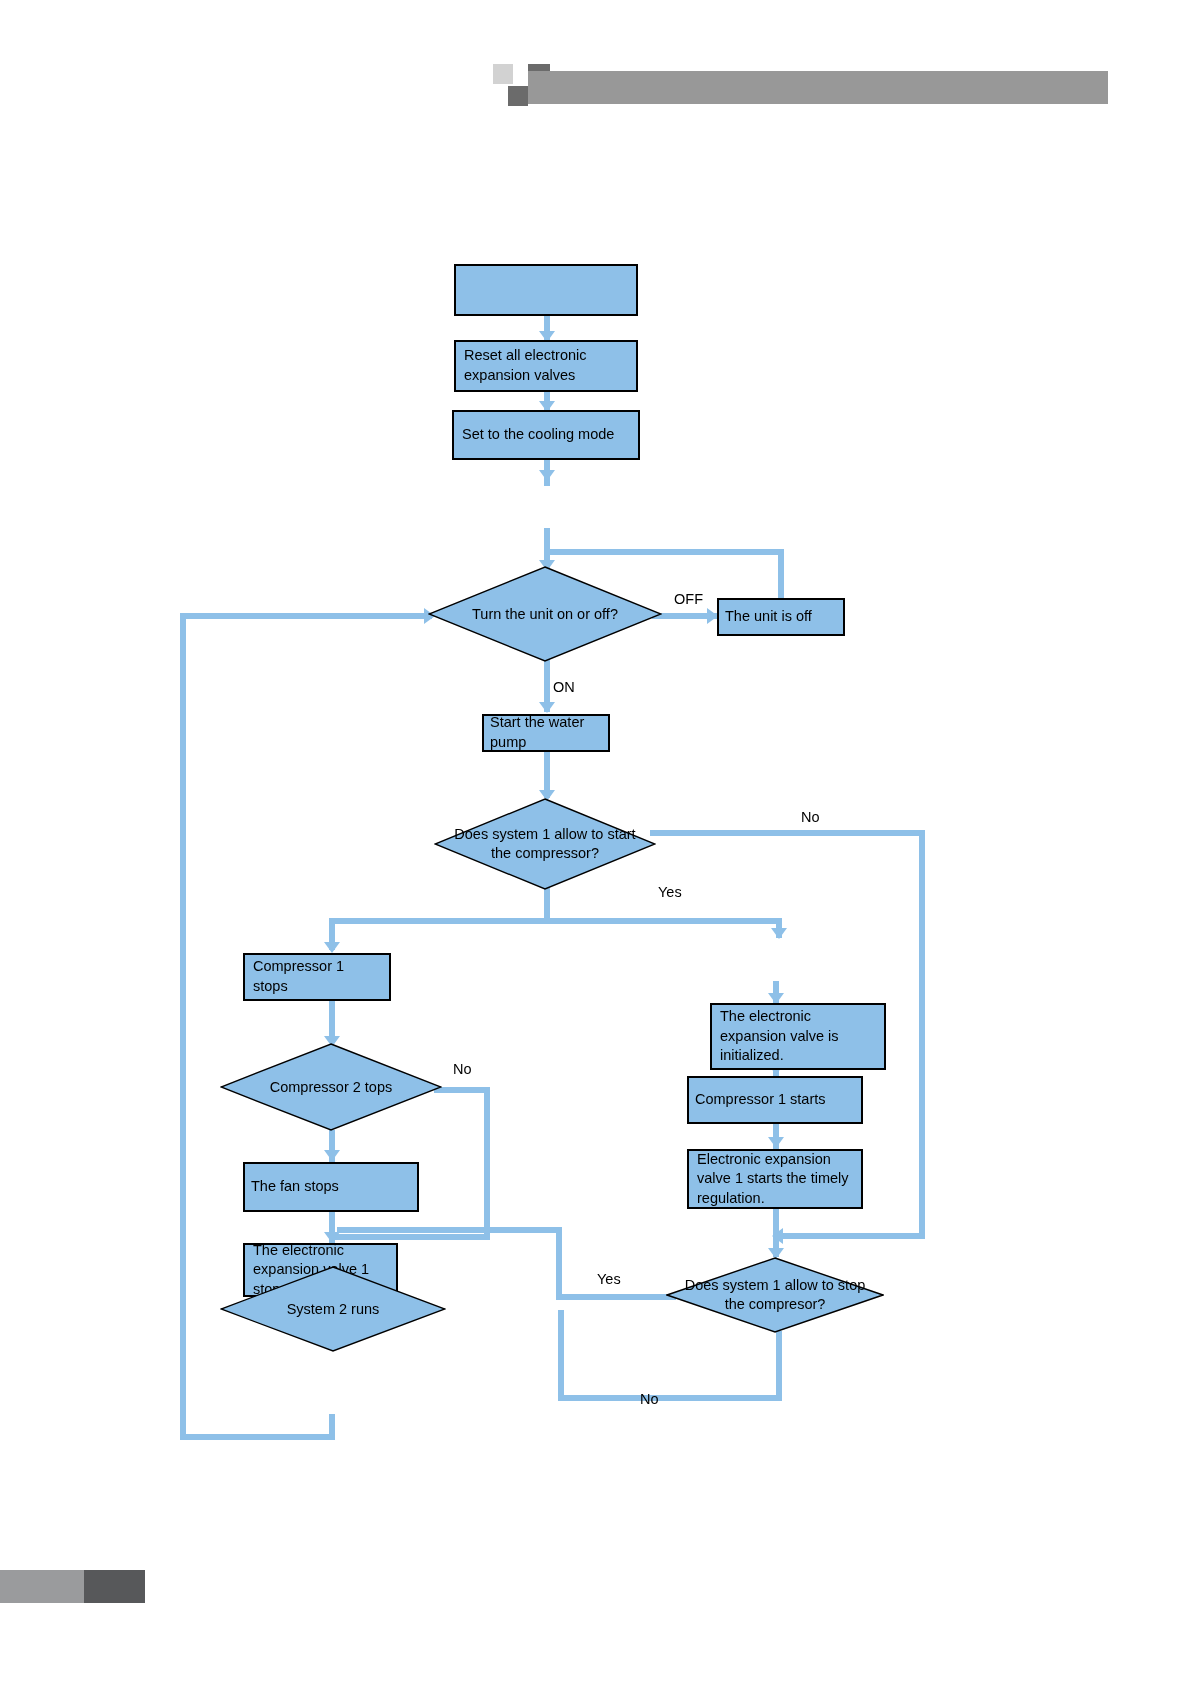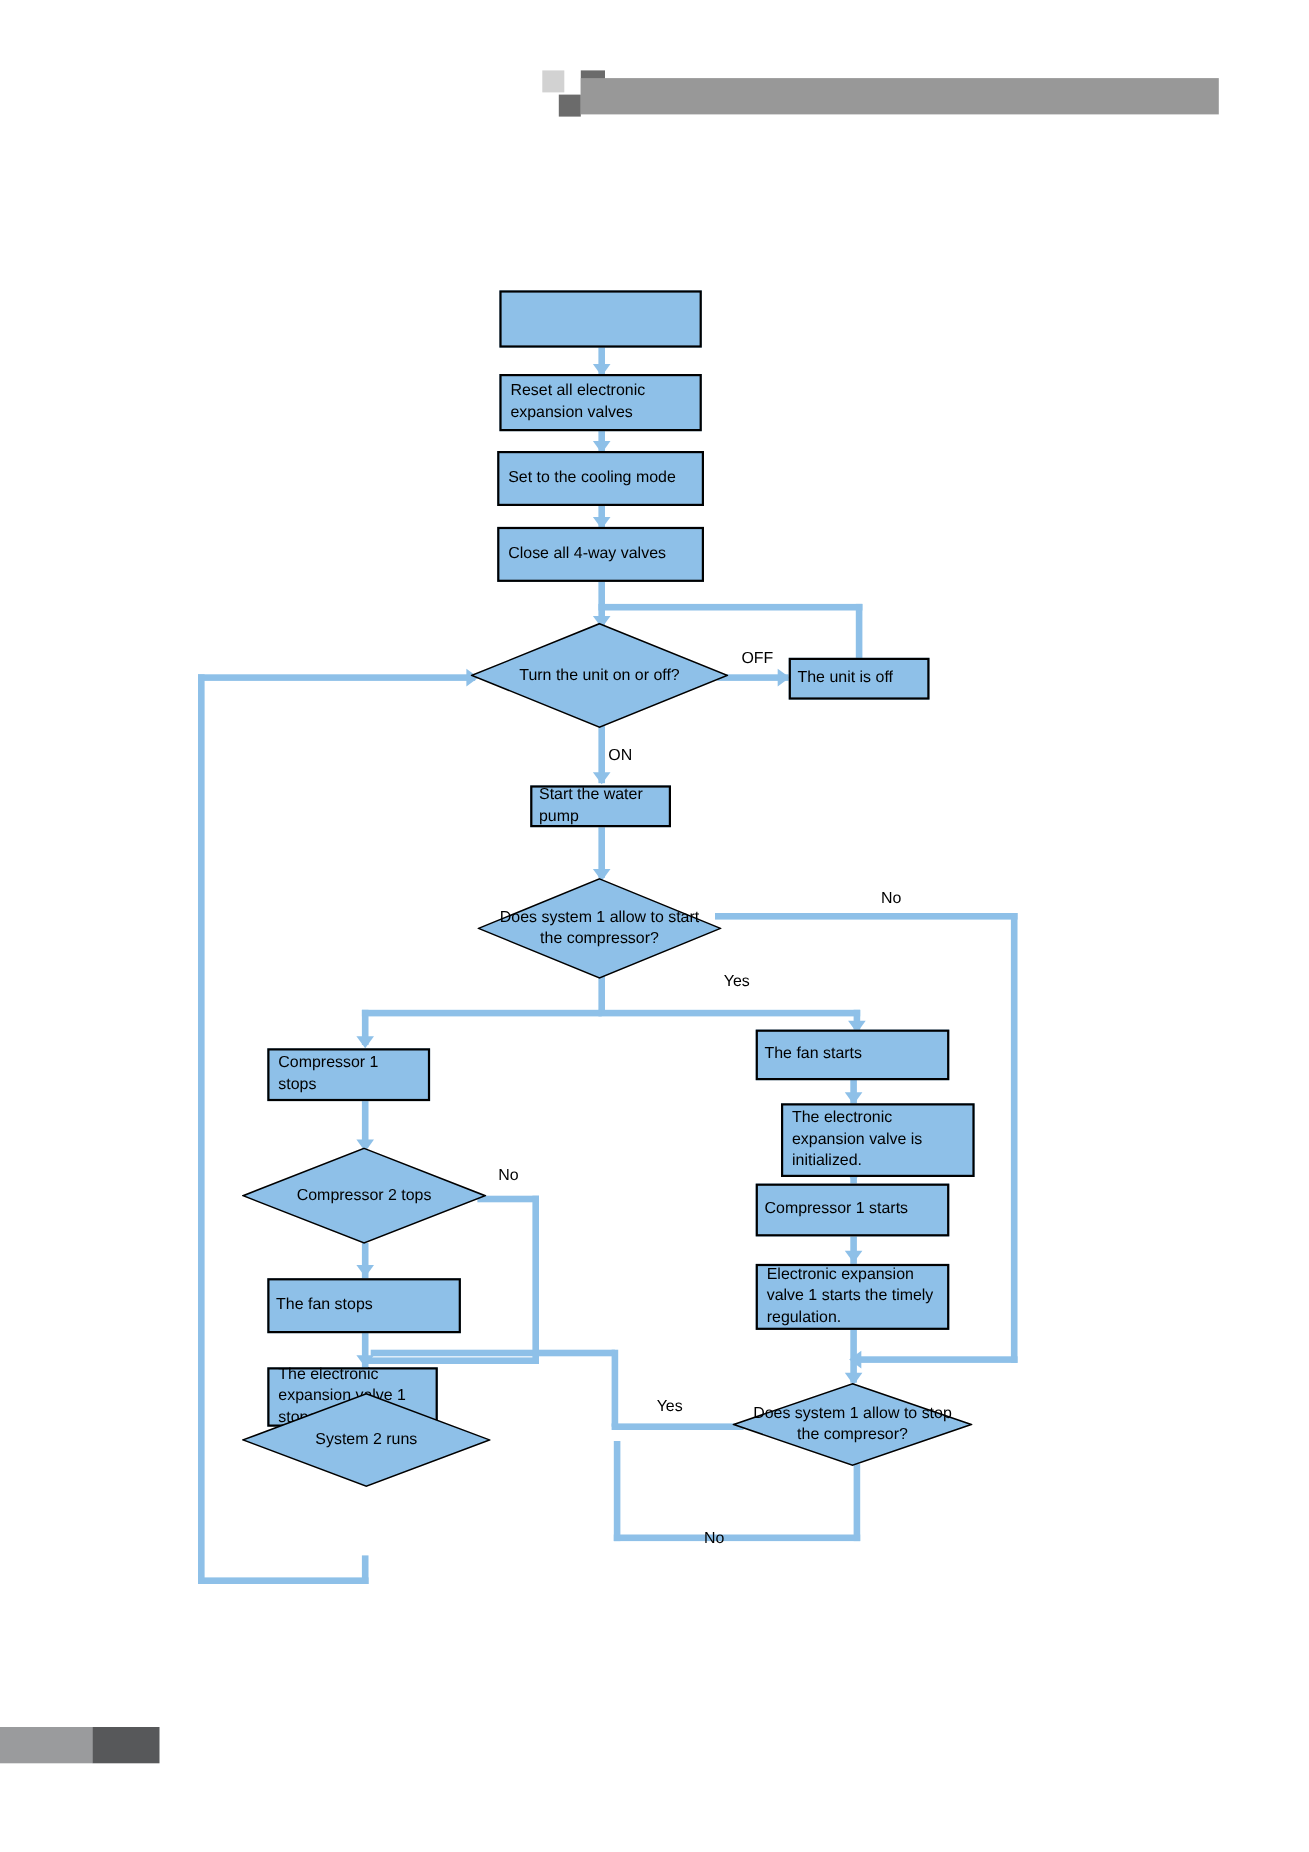--- a/index.html
+++ b/index.html
@@ -162,23 +162,20 @@
   </div>
 
   <div class="node proc left" style="left:454px;top:340px;width:184px;height:52px;">
     <span class="lbl">Reset all electronic expansion valves</span>
   </div>
 
   <div class="node proc left" style="left:452px;top:410px;width:188px;height:50px;">
     <span class="lbl">Set to the cooling mode</span>
   </div>
 
-  <div class="node proc left" style="left:452px;top:479px;width:188px;height:50px;">
-    <span class="lbl">Close all 4-way valves</span>
-  </div>
 
   <div class="dec" style="left:428px;top:566px;width:234px;height:96px;">
     <svg width="234" height="96" viewBox="0 0 234 96">
       <polygon points="117,1 233,48 117,95 1,48" fill="#8EC0E8" stroke="#000000" stroke-width="1.4"></polygon>
     </svg>
     <span class="lbl">Turn the unit on or off?</span>
   </div>
 
   <div class="node proc center" style="left:717px;top:598px;width:128px;height:38px;">
     <span class="lbl">The unit is off</span>
@@ -188,23 +185,20 @@
     <span class="lbl">Start the water pump</span>
   </div>
 
   <div class="dec" style="left:434px;top:798px;width:222px;height:92px;">
     <svg width="222" height="92" viewBox="0 0 222 92">
       <polygon points="111,1 221,46 111,91 1,46" fill="#8EC0E8" stroke="#000000" stroke-width="1.4"></polygon>
     </svg>
     <span class="lbl">Does system 1 allow to start the compressor?</span>
   </div>
 
-  <div class="node proc center" style="left:687px;top:936px;width:176px;height:46px;">
-    <span class="lbl">The fan starts</span>
-  </div>
 
   <div class="node proc left" style="left:710px;top:1003px;width:176px;height:67px;">
     <span class="lbl">The electronic expansion valve is initialized.</span>
   </div>
 
   <div class="node proc center" style="left:687px;top:1076px;width:176px;height:48px;">
     <span class="lbl">Compressor 1 starts</span>
   </div>
 
   <div class="node proc left" style="left:687px;top:1149px;width:176px;height:60px;">

